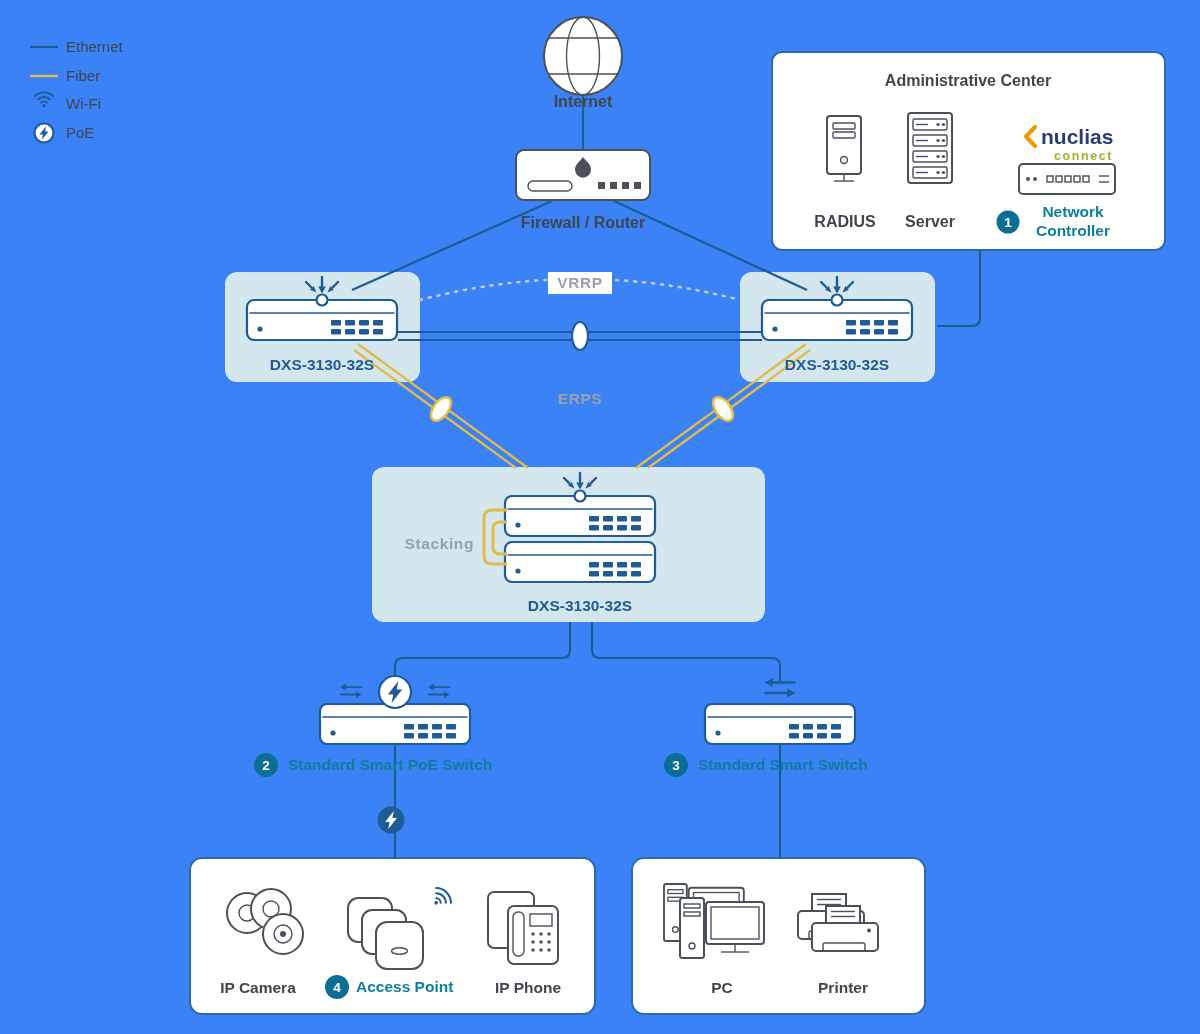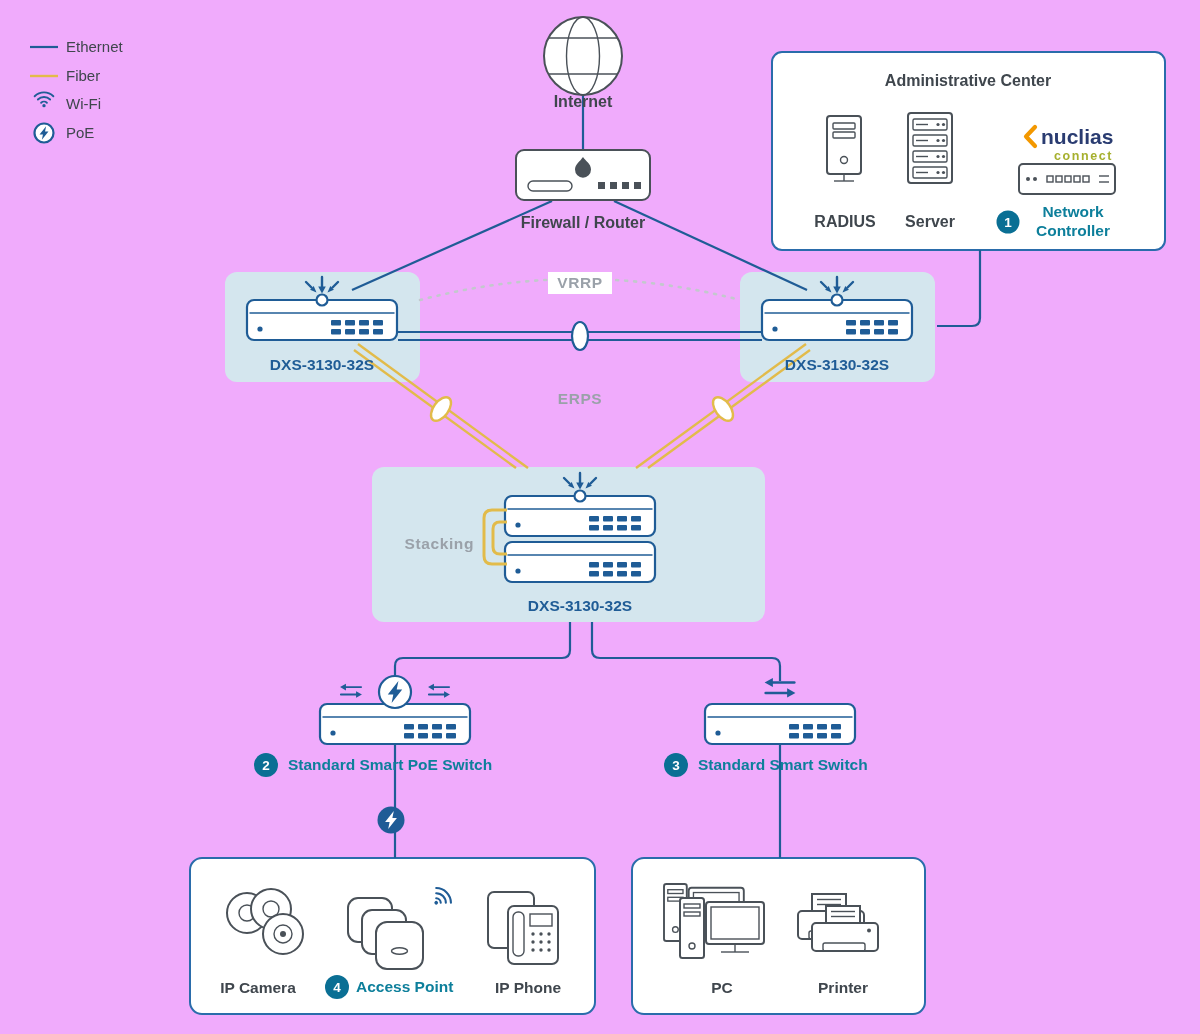--- a/index.html
+++ b/index.html
@@ -1,16 +1,16 @@
 <!DOCTYPE html>
 <html><head>
 <meta charset="utf-8">
 <style>
   html,body{margin:0;padding:0;background:#fff;}
-  .canvas{position:relative;width:1200px;height:1034px;background:#f0abfc;font-family:"Liberation Sans",sans-serif;overflow:hidden;}
+  .canvas{position:relative;width:1200px;height:1034px;background:#3b82f6;font-family:"Liberation Sans",sans-serif;overflow:hidden;}
   svg{display:block;}
   text{font-family:"Liberation Sans",sans-serif;}
   .lbl{fill:#3f464d;font-size:16px;font-weight:700;}
   .lbl-s{fill:#3f464d;font-size:15.5px;font-weight:700;}
   .legend-lbl{fill:#3f464d;font-size:15px;font-weight:500;}
   .navy-lbl{fill:#1f5c96;font-size:15.5px;font-weight:700;}
   .teal-lbl{fill:#0d7f9b;font-size:15.5px;font-weight:700;}
   .gray-lbl{fill:#9aa1a9;font-size:15.5px;font-weight:700;letter-spacing:.6px;}
   .badge-num{fill:#ffffff;font-size:13.5px;font-weight:700;text-anchor:middle;}
   .brand{fill:#2a3c71;font-size:21px;font-weight:700;}

